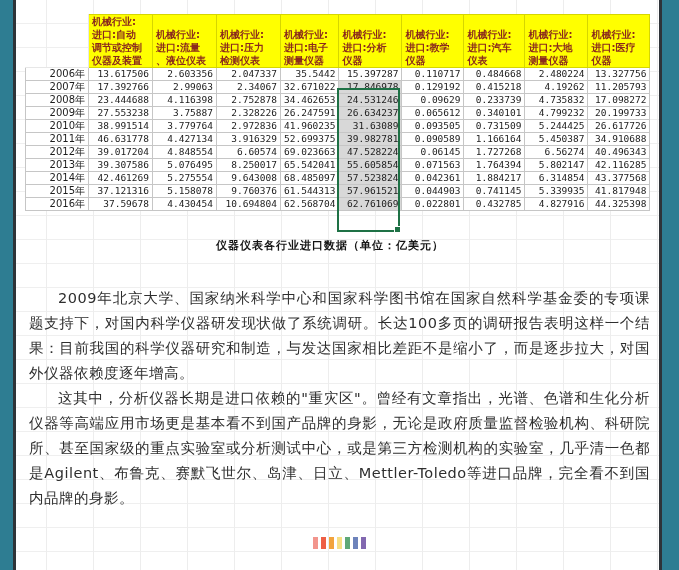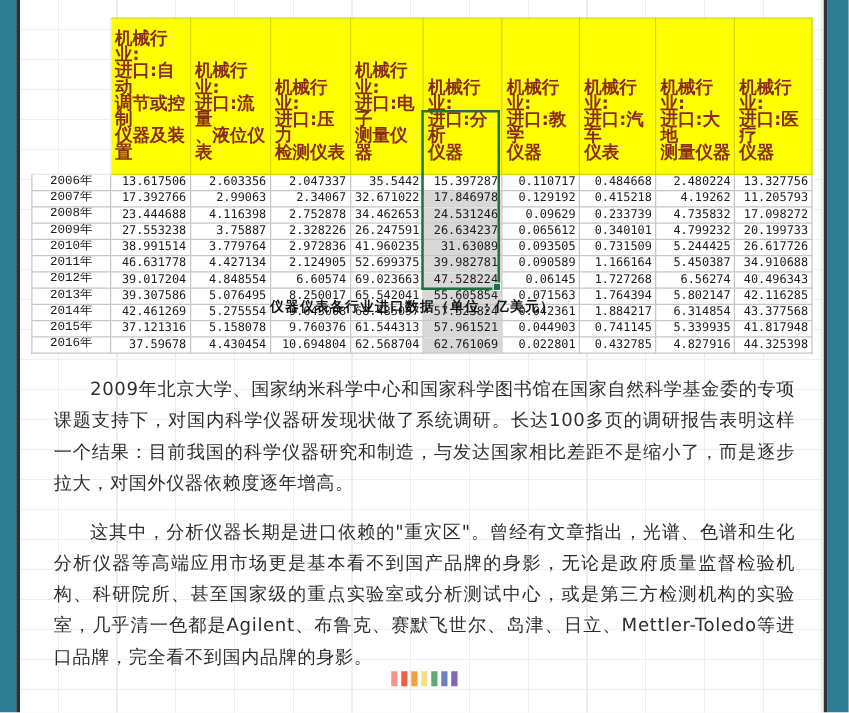--- a/index.html
+++ b/index.html
@@ -23,50 +23,50 @@
   .edge-line.right{right:17px;}
 
   .sheet{position:absolute;left:25px;top:14px;}
   table{border-collapse:collapse;table-layout:fixed;}
   col.c-year{width:63px;}
   col.c1,col.c3{width:64px;}col.c2{width:64px;}
   col.c4{width:57px;}col.c5{width:63px;}col.c6{width:62px;}
   col.c7{width:61px;}col.c8{width:63px;}col.c9{width:62px;}
   thead th{
     background:#ffff00;color:#8b2b1c;font-weight:bold;
-    font-size:14px;line-height:13px;text-align:left;vertical-align:bottom;
-    padding:10px 3px;white-space:pre-line;border:1px solid #d6d600;
+    font-size:10px;line-height:13px;text-align:left;vertical-align:bottom;
+    padding:0 3px;white-space:pre-line;border:1px solid #d6d600;
   }
   thead th.corner{background:transparent;border:1px solid #e7e7e7;border-top:none;border-left:none;}
   tbody th,tbody td{
     border:1px solid #c6c6c6;background:#ffffff;
     font-size:10px;line-height:12px;height:12px;padding:0 3px;
     font-weight:normal;color:#1c1c1c;white-space:nowrap;overflow:hidden;
   }
-  tbody th{text-align:center;font-family:Liberation Mono, monospace;}
+  tbody th{text-align:right;}
   tbody td{text-align:right;font-family:"DejaVu Sans Mono","DejaVu Sans",sans-serif;font-size:9.5px;}
   tbody td.sel{background:#d8d8d8;}
   tbody tr:first-child td.sel{background:#ffffff;margin-top:28px;}
   .selection-overlay{
     position:absolute;left:312px;top:74px;width:63px;height:144px;
     border:2px solid #1e7145;pointer-events:none;box-sizing:border-box;
   }
   .fill-handle{
     position:absolute;right:-3px;bottom:-3px;width:5px;height:5px;
     background:#1e7145;border:1px solid #fff;
   }
   .caption{
     position:absolute;left:0;top:238px;width:660px;text-align:center;
     font-weight:bold;font-size:11px;color:#141414;letter-spacing:1px;
   }
   .article{
     position:absolute;left:29px;top:286px;width:621px;
     font-size:14.5px;line-height:25px;color:#2e2e2e;text-align:justify;
   }
-  .article p{margin:14px;text-indent:2em;letter-spacing:0.5px;}
+  .article p{margin:0;text-indent:2em;letter-spacing:0.5px;}
   .divider{
     position:absolute;left:0;top:537px;width:679px;
     display:flex;justify-content:center;gap:3px;
   }
   .divider span{width:5px;height:12px;display:inline-block;}
 </style>
 </head>
 <body>
 
 <div class="page">
@@ -180,21 +180,21 @@
             <td class="sel">31.63089</td>
             <td>0.093505</td>
             <td>0.731509</td>
             <td>5.244425</td>
             <td>26.617726</td>
           </tr>
           <tr>
             <th>2011年</th>
             <td>46.631778</td>
             <td>4.427134</td>
-            <td>2.124905</td>
+            <td>3.916329</td>
             <td>52.699375</td>
             <td class="sel">39.982781</td>
             <td>0.090589</td>
             <td>1.166164</td>
             <td>5.450387</td>
             <td>34.910688</td>
           </tr>
           <tr>
             <th>2012年</th>
             <td>39.017204</td>

